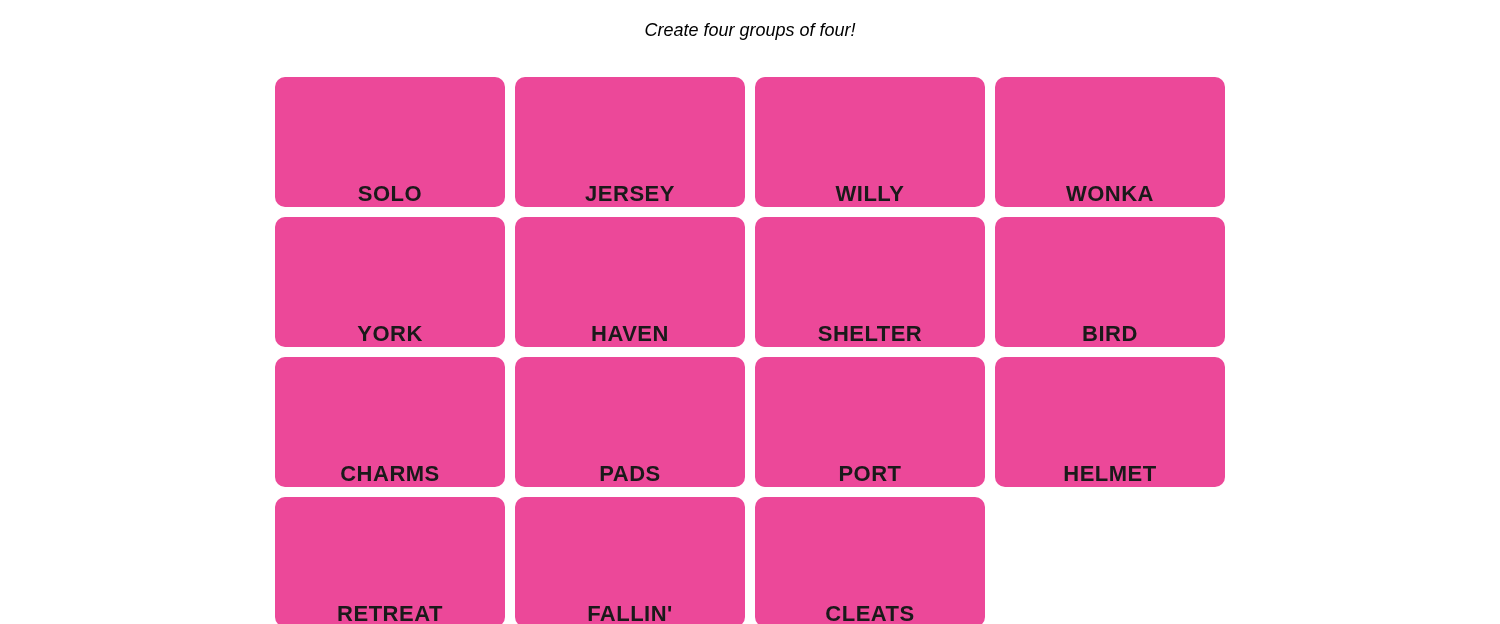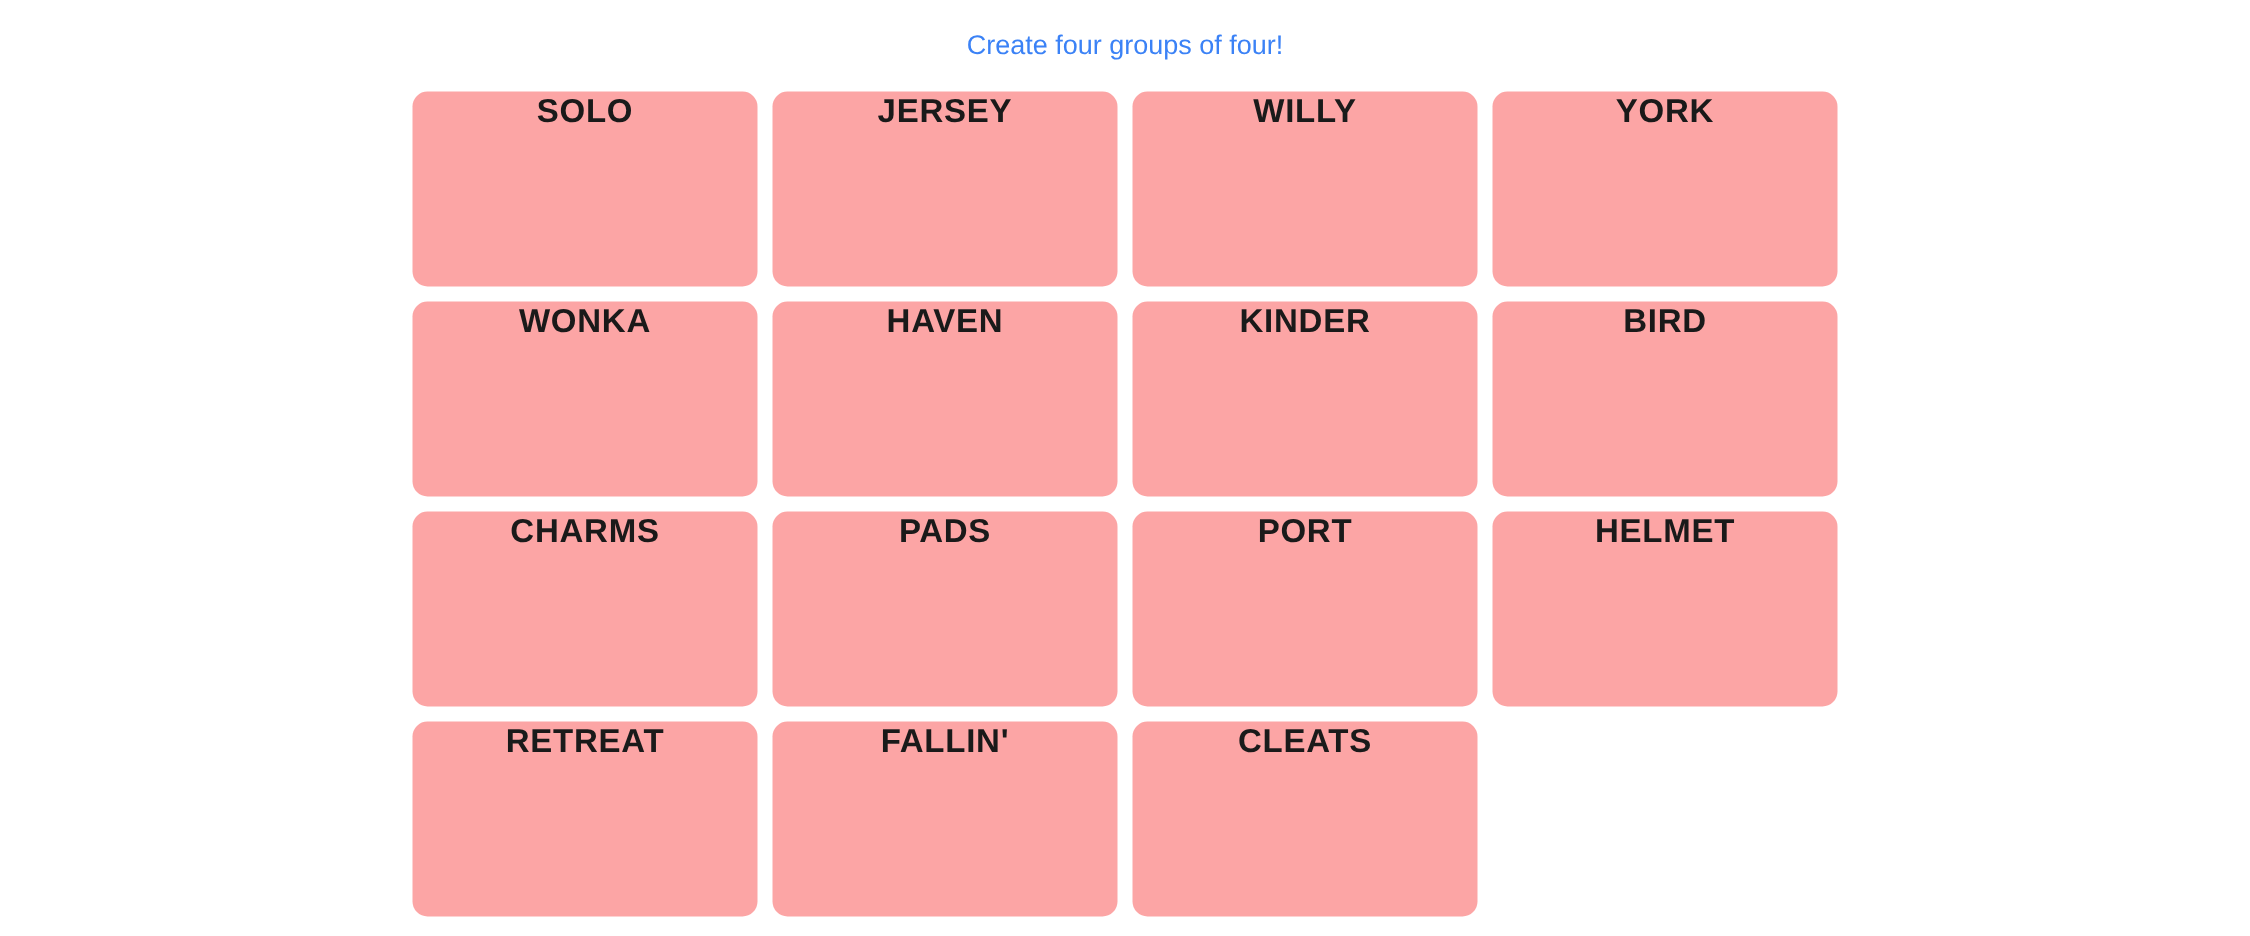--- a/index.html
+++ b/index.html
@@ -15,38 +15,39 @@
       flex-direction: column;
       align-items: center;
       justify-content: flex-start;
       min-height: 624px;
       width: 1500px;
       padding-top: 20px;
     }
 
     .page-title {
       font-size: 18px;
-      color: #3b82f6;
-      margin-bottom: 20px;
+      color: #000000;
+      margin-bottom: 36px;
       font-family: Arial, sans-serif;
       font-weight: normal;
+      font-style: italic;
     }
 
     .grid {
       display: grid;
       grid-template-columns: repeat(4, 230px);
       grid-template-rows: repeat(4, 130px);
       gap: 10px;
     }
 
     .grid-cell {
-      background-color: #fca5a5;
+      background-color: #ec4899;
       border-radius: 10px;
       display: flex;
-      align-items: flex-start;
+      align-items: flex-end;
       justify-content: center;
       cursor: pointer;
       user-select: none;
       transition: background-color 0.15s;
     }
 
     .cell-label {
       font-weight: 900;
       font-size: 22px;
       color: #1a1a1a;
@@ -64,30 +65,30 @@
 <div class="grid-cell">
       <span class="cell-label">SOLO</span>
     </div>
     <div class="grid-cell">
       <span class="cell-label">JERSEY</span>
     </div>
     <div class="grid-cell">
       <span class="cell-label">WILLY</span>
     </div>
     <div class="grid-cell">
-      <span class="cell-label">YORK</span>
+      <span class="cell-label">WONKA</span>
     </div>
     <div class="grid-cell">
-      <span class="cell-label">WONKA</span>
+      <span class="cell-label">YORK</span>
     </div>
     <div class="grid-cell">
       <span class="cell-label">HAVEN</span>
     </div>
     <div class="grid-cell">
-      <span class="cell-label">KINDER</span>
+      <span class="cell-label">SHELTER</span>
     </div>
     <div class="grid-cell">
       <span class="cell-label">BIRD</span>
     </div>
     <div class="grid-cell">
       <span class="cell-label">CHARMS</span>
     </div>
     <div class="grid-cell">
       <span class="cell-label">PADS</span>
     </div>

